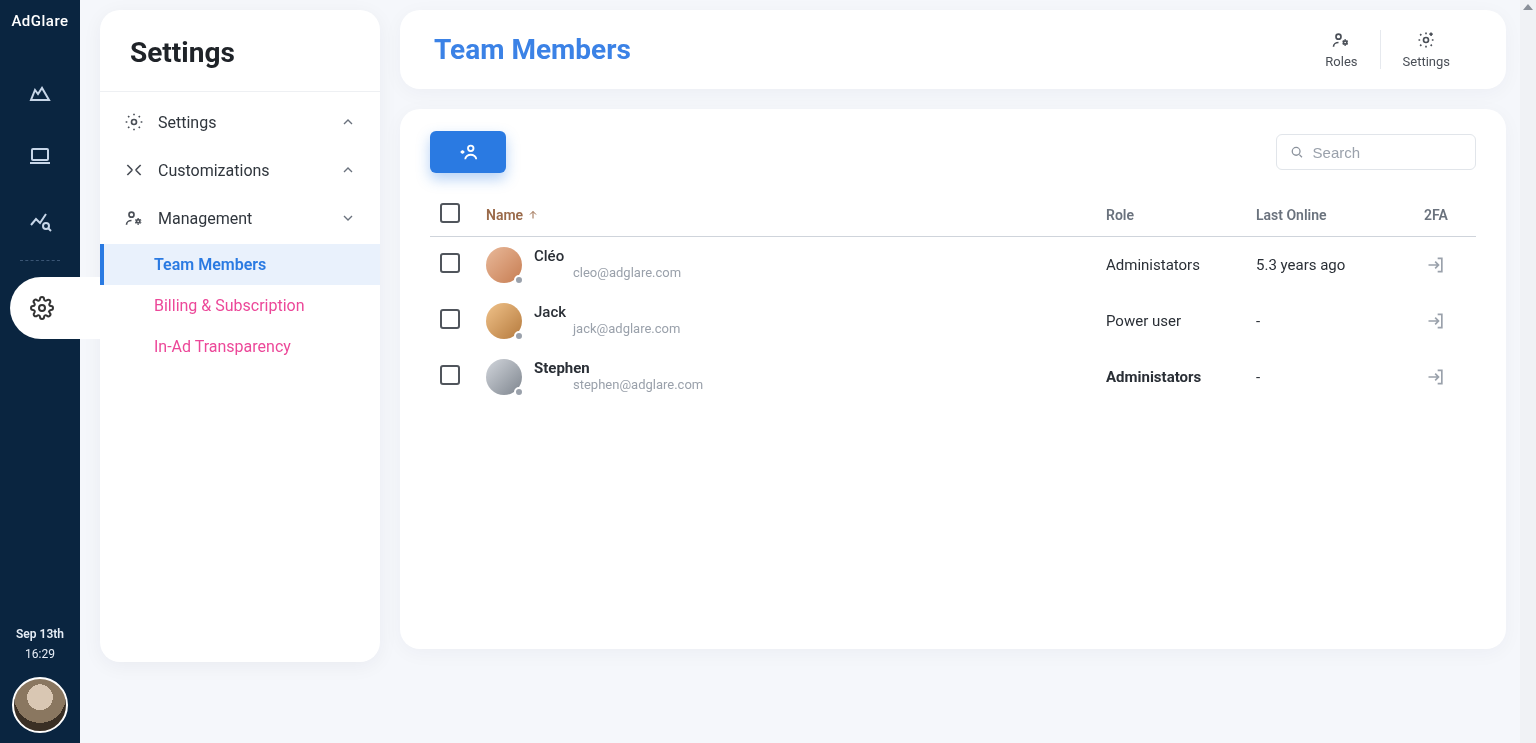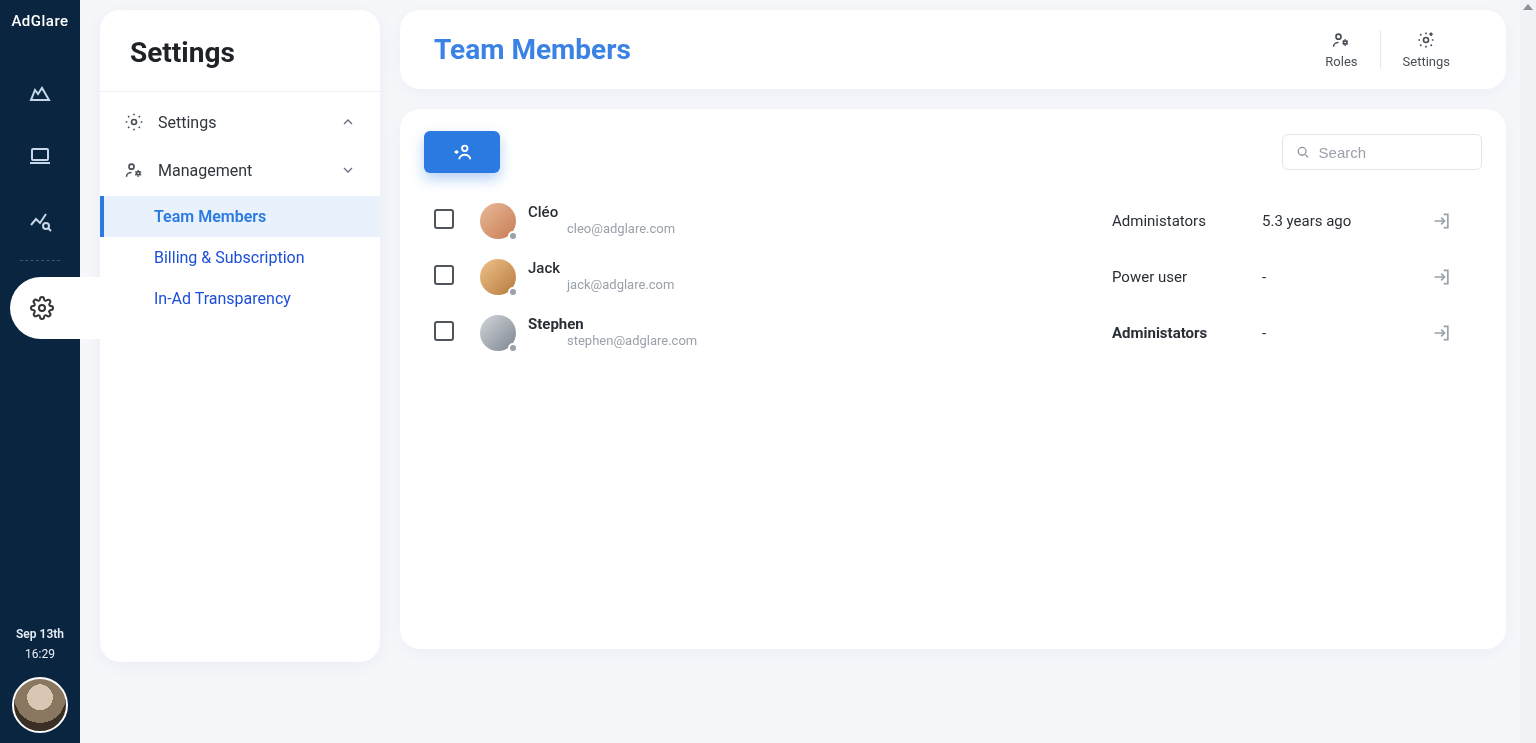--- a/index.html
+++ b/index.html
@@ -125,21 +125,21 @@
   .panel-item .item-icon { width: 20px; height: 20px; color: #4a4f57; }
   .panel-chevron {
     margin-left: auto;
     width: 16px; height: 16px;
     color: #6a727d;
   }
   .sub-items { padding: 2px 0; }
   .sub-item {
     padding: 11px 24px 11px 54px;
     font-size: 16px;
-    color: #1d4ed8;
+    color: #ec4899;
     cursor: pointer;
     position: relative;
   }
   .sub-item.active {
     background: #e9f1fc;
     color: #2a7ae2;
     font-weight: 600;
   }
   .sub-item.active::before {
     content: "";
@@ -187,21 +187,21 @@
     font-size: 13px;
   }
   .header-action + .header-action {
     border-left: 1px solid #e6e9ee;
   }
   .header-action svg { width: 20px; height: 20px; }
   .content-card {
     background: #fff;
     border-radius: 20px;
     box-shadow: 0 4px 20px rgba(10,25,64,0.04);
-    padding: 22px 24px 30px;
+    padding: 22px 30px 30px;
     min-height: 540px;
   }
   .toolbar {
     display: flex;
     align-items: center;
     gap: 12px;
   }
   .add-btn {
     background: #2a7ae2;
     color: #fff;
@@ -353,20 +353,29 @@
     <svg class="item-icon" viewBox="0 0 24 24" fill="none" stroke="currentColor" stroke-width="2">
         <circle cx="12" cy="12" r="3"></circle>
         <path d="M12 2v2M12 20v2M4.93 4.93l1.41 1.41M17.66 17.66l1.41 1.41M2 12h2M20 12h2M4.93 19.07l1.41-1.41M17.66 6.34l1.41-1.41"></path>
       </svg>
     <span>Settings</span>
     <svg class="panel-chevron" viewBox="0 0 24 24" fill="none" stroke="currentColor" stroke-width="2">
         <path d="M6 15l6-6 6 6"></path>
       </svg>
   </div>
 
+  <div class="panel-item">
+    <svg class="item-icon" viewBox="0 0 24 24" fill="none" stroke="currentColor" stroke-width="2">
+        <path d="M4 6l6 6M20 6l-6 6M4 18l6-6M20 18l-6-6"></path>
+      </svg>
+    <span>Customizations</span>
+    <svg class="panel-chevron" viewBox="0 0 24 24" fill="none" stroke="currentColor" stroke-width="2">
+        <path d="M6 15l6-6 6 6"></path>
+      </svg>
+  </div>
 
   <div class="panel-item">
     <svg class="item-icon" viewBox="0 0 24 24" fill="none" stroke="currentColor" stroke-width="2">
         <circle cx="9" cy="8" r="3"></circle>
         <path d="M3 20c0-3 3-5 6-5"></path>
         <circle cx="17" cy="16" r="2"></circle>
         <path d="M17 12v1M17 19v1M13.5 14l.9.5M19.6 17.5l.9.5M13.5 18l.9-.5M19.6 14.5l.9-.5"></path>
       </svg>
     <span>Management</span>
     <svg class="panel-chevron" viewBox="0 0 24 24" fill="none" stroke="currentColor" stroke-width="2">
@@ -423,20 +432,34 @@
       <div class="search-wrap">
         <svg viewBox="0 0 24 24" fill="none" stroke="currentColor" stroke-width="2">
             <circle cx="11" cy="11" r="6"></circle>
             <path d="M20 20l-4-4"></path>
           </svg>
         <input type="text" placeholder="Search" style="">
       </div>
     </div>
 
     <div class="table">
+      <div class="thead">
+        <div>
+          <span class="checkbox"></span>
+        </div>
+        <div class="th-name">
+          <span>Name</span>
+          <svg width="12" height="12" viewBox="0 0 24 24" fill="none" stroke="currentColor" stroke-width="2">
+              <path d="M12 19V5M6 11l6-6 6 6"></path>
+            </svg>
+        </div>
+        <div>Role</div>
+        <div>Last Online</div>
+        <div style="text-align:center;">2FA</div>
+      </div>
 
       <div class="trow">
         <div><span class="checkbox"></span></div>
         <div class="name-cell">
           <div class="avatar-wrap">
             <div class="avatar av-1"></div>
             <div class="status-dot"></div>
           </div>
           <div class="name-text">
             <div class="n">Cléo</div>

